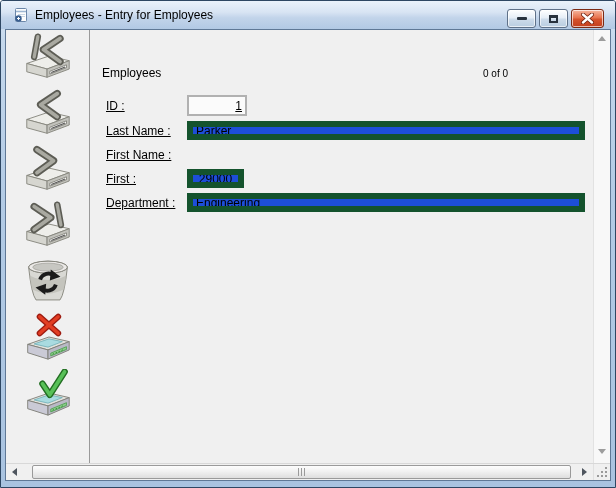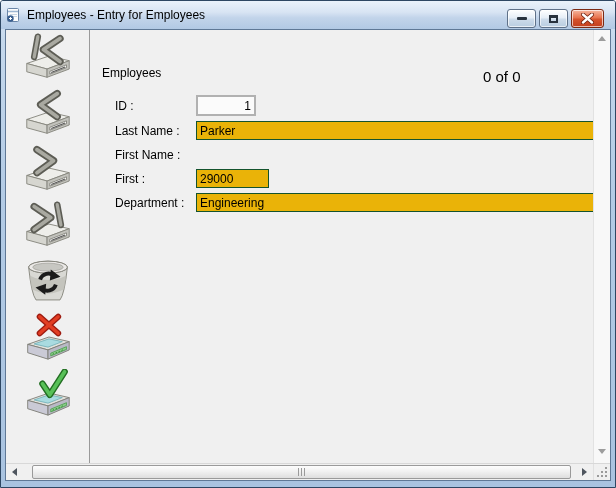--- a/index.html
+++ b/index.html
@@ -5,21 +5,21 @@
   * { margin:0; padding:0; box-sizing:border-box; }
   html,body { background:#fff; font-family:"Liberation Sans", sans-serif; }
   .window {
     position:relative; width:616px; height:488px;
     border:1px solid #2e4763; border-radius:3px 3px 0 0;
     background:linear-gradient(180deg,#dce8f6 0%,#c5d8ec 8%,#b3cbe5 40%,#a9c3e0 100%);
     overflow:hidden;
   }
   
   .titlebar {
-    height:28px; display:flex; align-items:center; padding-left:4px; position:relative;
+    height:28px; display:flex; align-items:center; padding-left:12px; position:relative;
     background:linear-gradient(180deg,#eaf2fb 0%,#d8e4f3 40%,#c2d4ea 60%,#b2c9e4 100%);
   }
   .app-icon { width:16px; height:16px; display:inline-block; }
   .title { margin-left:6px; font-size:12px; color:#000; white-space:nowrap; }
   .winbtns { position:absolute; right:11px; top:8px; display:flex; gap:3px; }
   .wbtn {
     width:29px; height:19px; border:1px solid #5f7189; border-radius:3px;
     background:linear-gradient(180deg,#ffffff 0%,#e6eef7 45%,#cddbea 55%,#b9cde1 100%);
     box-shadow:inset 0 0 0 1px rgba(255,255,255,.65);
     display:flex; align-items:center; justify-content:center; cursor:pointer; padding:0;
@@ -39,30 +39,30 @@
   
   .toolbar {
     width:84px; border-right:1px solid #9a9a9a; padding-top:3px;
     display:flex; flex-direction:column; align-items:center; gap:8px;
   }
   .tbtn { width:50px; height:48px; display:flex; align-items:center; justify-content:center;
           background:transparent; border:none; cursor:pointer; }
   
   .form { flex:1; position:relative; font-size:12px; color:#000;margin-top:26px; }
   .heading { position:absolute; left:12px; top:10px; }
-  .counter { position:absolute; left:393px; top:12px; font-size:15px; }
-  .row { position:absolute; left:25px; height:21px; display:flex; align-items:center; }
+  .counter { position:absolute; left:393px; top:12px; font-size:10px; }
+  .row { position:absolute; left:16px; height:21px; display:flex; align-items:center;text-decoration:underline; }
   .row label { width:81px; font-size:12px; }
   .field {
-    height:19px; border:1px solid #14532d; background:#eab308;
+    height:19px; border:6px solid #14532d; background:#1d4ed8;
     font:12px "Liberation Sans", sans-serif; padding:0 3px; outline:none;
   }
   .field.wide   { width:398px; }
   .field.id     { width:60px; height:21px; text-align:right; border:2px solid #b1b1b1; background:#fbfbfb; }
-  .field.salary { width:73px; text-align:left; }
+  .field.salary { width:57px; text-align:center; }
   .row1 { top:39px; } .row2 { top:64px; } .row3 { top:88px;align-items:center; } .row4 { top:112px; } .row5 { top:136px; }
   
   .vscroll { width:17px; background:#f8f8f8; border-left:1px solid #e2e2e2; position:relative; }
   .varrow { position:absolute; left:4px; width:0; height:0;
             border-left:4px solid transparent; border-right:4px solid transparent; cursor:pointer; }
   .varrow.up   { top:6px;    border-bottom:5px solid #9d9d9d; }
   .varrow.down { bottom:9px; border-top:5px solid #9d9d9d; }
   
   .hscrollrow { height:17px; display:flex; border-top:1px solid #d8d8d8; background:#f0f0f0; }
   .harrow { width:17px; display:flex; align-items:center; justify-content:center; cursor:pointer; }

